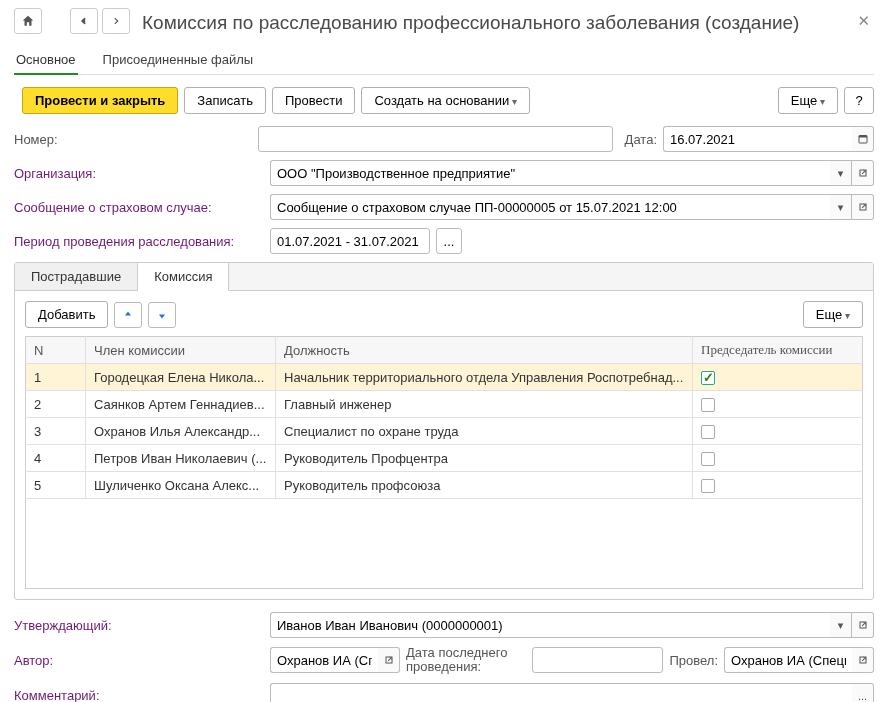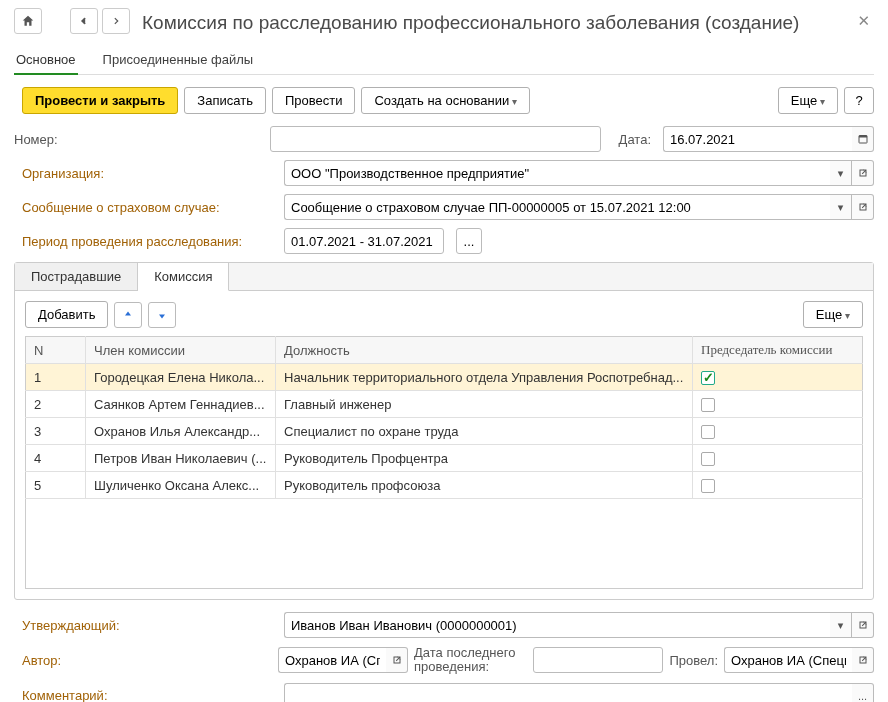--- a/index.html
+++ b/index.html
@@ -84,21 +84,21 @@
     .btn.dropdown::after {
       content: " ▾";
       font-size: 10px;
       color: #666;
     }
     .toolbar-spacer { flex: 1; }
     .form-row {
       display: flex;
       align-items: center;
       margin-bottom: 8px;
-      gap: 12px;
+      gap: 6px;
     }
     .form-label {
       color: #555;
     }
     .form-input {
       height: 26px;
       border: 1px solid #bbb;
       border-radius: 3px;
       padding: 0 6px;
       font-size: 13px;
@@ -229,21 +229,21 @@
     }
     .author-row { display: flex; align-items: center; gap: 6px; margin-bottom: 8px; }
     .small-input {
       height: 26px;
       border: 1px solid #bbb;
       border-radius: 3px;
       padding: 0 6px;
       font-size: 13px;
       width: 130px;
     }
-    .lbl-250 { width: 250px; flex-shrink: 0; color: #a16207; margin-left: 8px; }
+    .lbl-250 { width: 250px; flex-shrink: 0; color: #701a75; }
     .ellipsis-btn {
       padding: 0; width: 26px; height: 26px;
       border: 1px solid #bbb; background: #fff;
       border-radius: 3px; cursor: pointer;
       font-size: 13px; display:inline-flex;align-items:center;justify-content:center;
     }
   </style>
 </head>
 <body>
 

